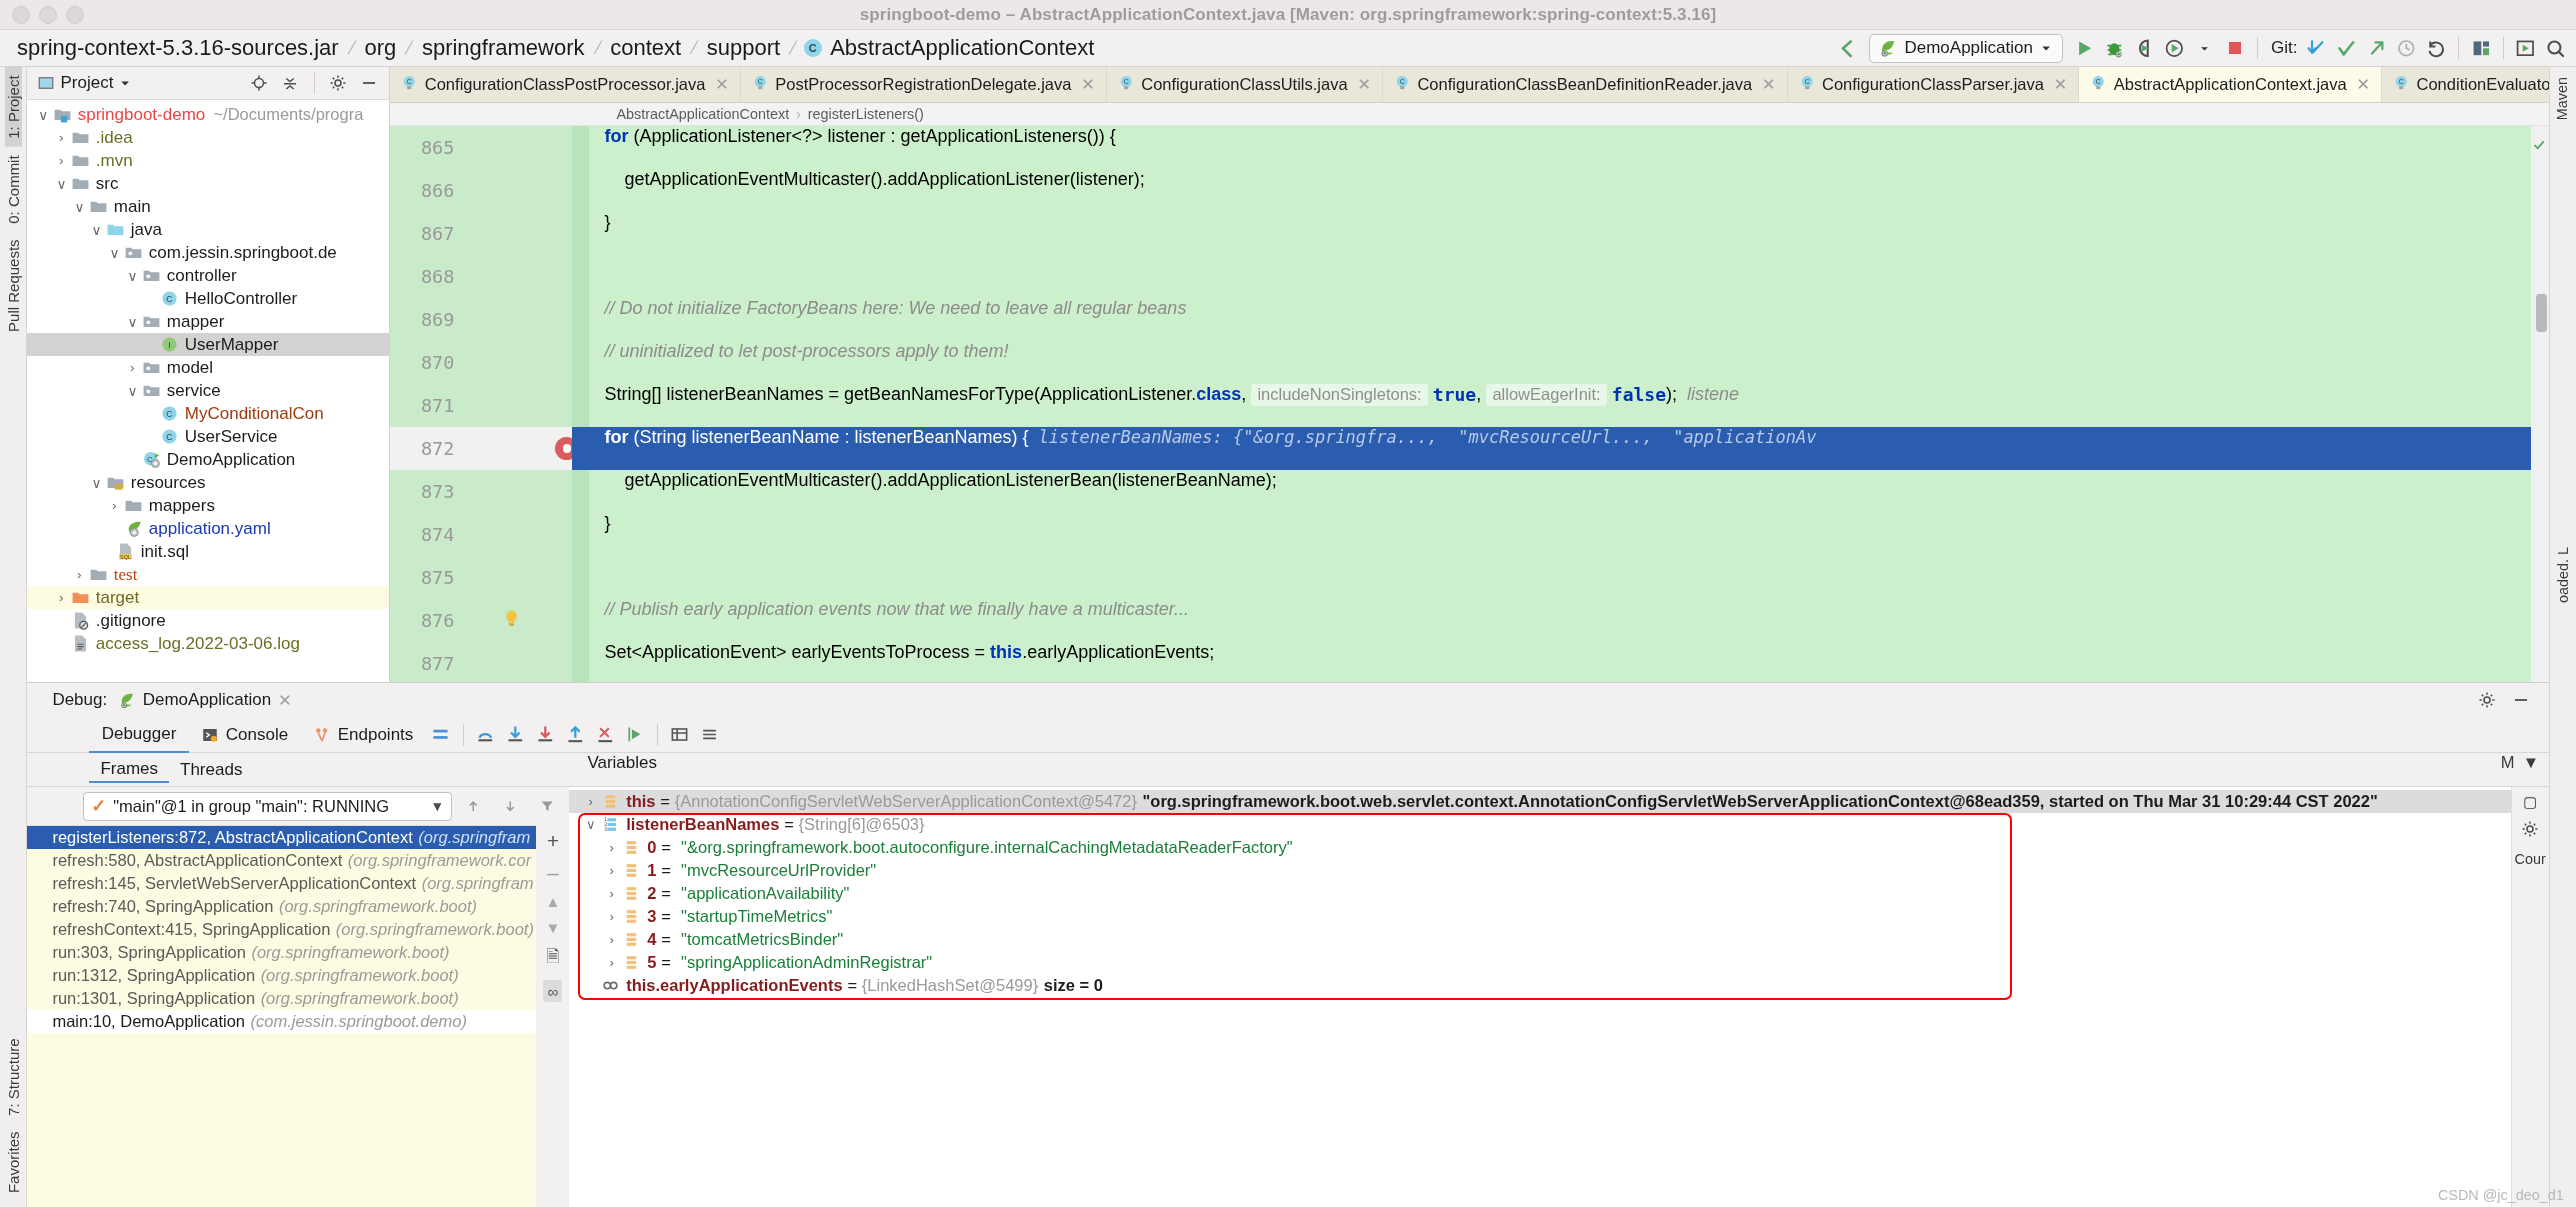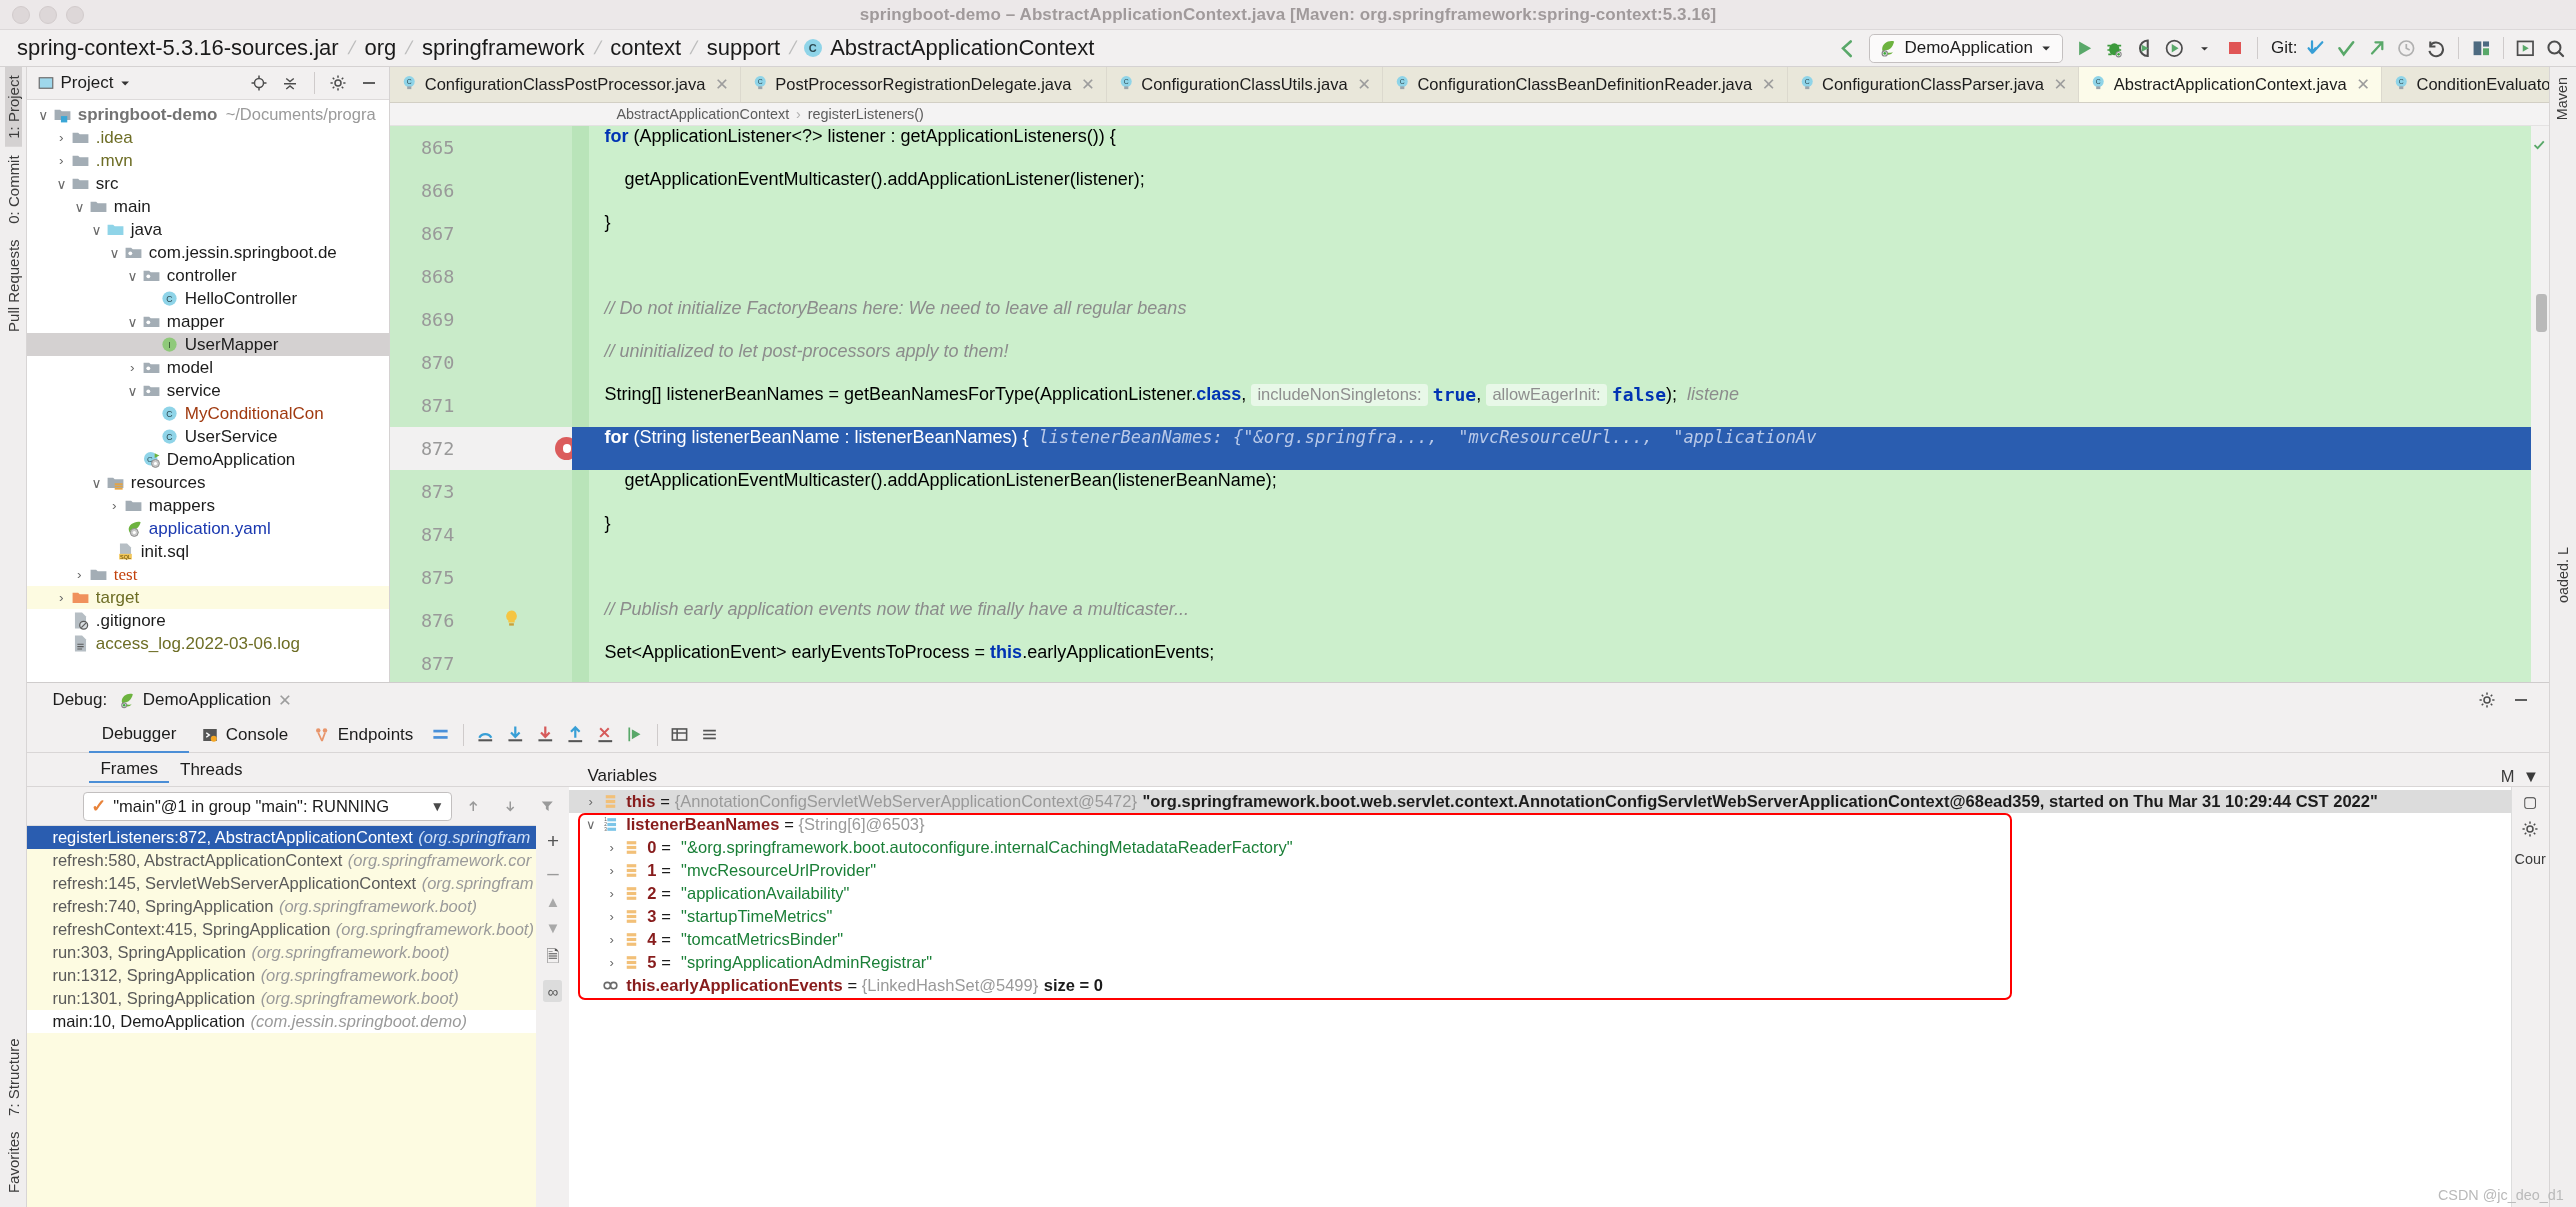--- a/index.html
+++ b/index.html
@@ -170,21 +170,21 @@
     font-size: 16.5px; color: #5a5a5a; white-space: nowrap; cursor: pointer;
   }
   .frame.sel { background: #2a5db0; color: #fff; }
   .frame.last { background: #fff; color: #1c1c1c; }
   .frame .pkg { color: #9a9a9a; font-style: italic; margin-left: 5.5px; }
   .frame.sel .pkg { color: #cfe0f7; }
   .frame.last .pkg { color: #9a9a9a; }
   .frames-side { width: 33px; flex: 0 0 33px; background: #f2f0f0; display: flex; flex-direction: column; align-items: center; gap: 8.2px; padding-top: 4.1px; }
 
   .vars-col { flex: 1 1 auto; display: flex; flex-direction: column; min-width: 0; background: #fff; }
-  .vars-head { height: 34px; flex: 0 0 34px; display: flex; align-items: flex-end; padding-left: 18px; border-bottom: 0.7px solid #d9d6d6; background: #f2f0f0; }
+  .vars-head { height: 34px; flex: 0 0 34px; display: flex; align-items: flex-start; padding-left: 18px; border-bottom: 0.7px solid #d9d6d6; background: #f2f0f0; }
   .vars-title { font-size: 17px; color: #1c1c1c; }
   .vars-head-r { margin-left: auto; display: flex; align-items: center; gap: 8.2px; padding-right: 9.6px; font-size: 16.5px; color: #3a3a3a; }
   .vars-body { flex: 1 1 auto; position: relative; overflow: hidden; padding-top: 2.7px; }
   .vrow { height: 23px; display: flex; align-items: center; white-space: nowrap; font-size: 16.5px; cursor: pointer; }
   .vrow.this { background: #dcdcdc; }
   .varrow { width: 20.6px; flex: 0 0 20.6px; text-align: center; color: #6a6a6a; font-size: 13px; }
   .vicon { width: 19px; flex: 0 0 19px; display: flex; align-items: center; justify-content: center; margin-right: 6.2px; }
   .vname { color: #871c1c; font-weight: bold; }
   .veq { color: #1c1c1c; margin: 0 4.8px; }
   .vtype { color: #9a9a9a; }
@@ -399,21 +399,21 @@
           </div>
           <div class="tree" id="tree">
               <div class="node" style="padding-left: 6.9px;">
                 <span class="arrow">∨</span>
                 <span class="nicon">
                   <svg width="19" height="19" viewBox="0 0 24 24">
                     <path d="M2 6 h7 l2 2 h11 v11 H2Z" fill="#a3adb5"></path>
                     <rect x="10" y="14" width="8" height="8" fill="#3ba6d6"></rect>
                   </svg>
                 </span>
-                <span class="nlabel" style="color: #737373; font-weight: bold;">springboot-demo</span>
+                <span class="nlabel" style="color: #ef4444; font-weight: normal;">springboot-demo</span>
                 <span class="npath">~/Documents/progra</span>
               </div>
               <div class="node" style="padding-left: 25px;">
                 <span class="arrow">›</span>
                 <span class="nicon">
                   <svg width="19" height="19" viewBox="0 0 24 24">
                     <path d="M2 6 h7 l2 2 h11 v11 H2Z" fill="#a3adb5"></path>
                   </svg>
                 </span>
                 <span class="nlabel" style="color: rgb(109, 109, 37);">.idea</span>

